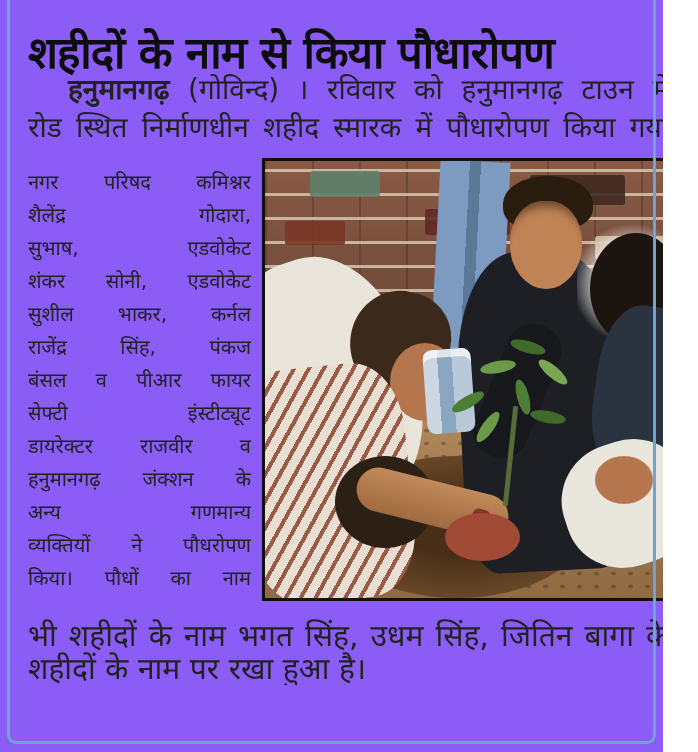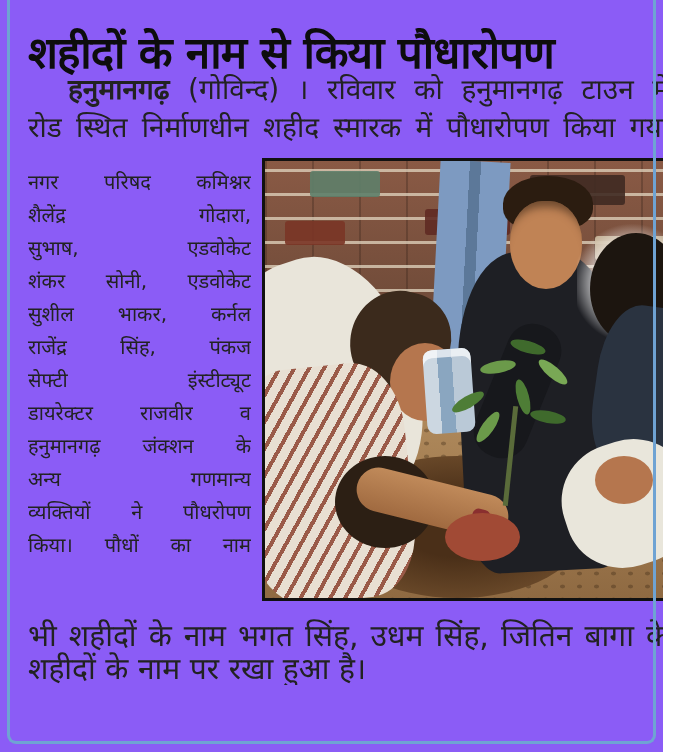--- a/index.html
+++ b/index.html
@@ -112,20 +112,21 @@
     <div class="intro-line">रोड स्थित निर्माणधीन शहीद स्मारक में पौधारोपण किया गया जिसमें</div>
   </div>
 
   <div class="left-col">
       <div class="col-line">नगर परिषद कमिश्नर</div>
       <div class="col-line">शैलेंद्र गोदारा,</div>
       <div class="col-line">सुभाष, एडवोकेट</div>
       <div class="col-line">शंकर सोनी, एडवोकेट</div>
       <div class="col-line">सुशील भाकर, कर्नल</div>
       <div class="col-line">राजेंद्र सिंह, पंकज</div>
+      <div class="col-line">बंसल व पीआर फायर</div>
       <div class="col-line">सेफ्टी इंस्टीट्यूट</div>
       <div class="col-line">डायरेक्टर राजवीर व</div>
       <div class="col-line">हनुमानगढ़ जंक्शन के</div>
       <div class="col-line">अन्य गणमान्य</div>
       <div class="col-line">व्यक्तियों ने पौधरोपण</div>
       <div class="col-line">किया। पौधों का नाम</div>
     </div>
 
   <div class="photo" role="img" aria-label="People planting a green sapling in a soil pit beside a brick wall at the martyrs' memorial">
     <div class="abs ph-wall"></div>

